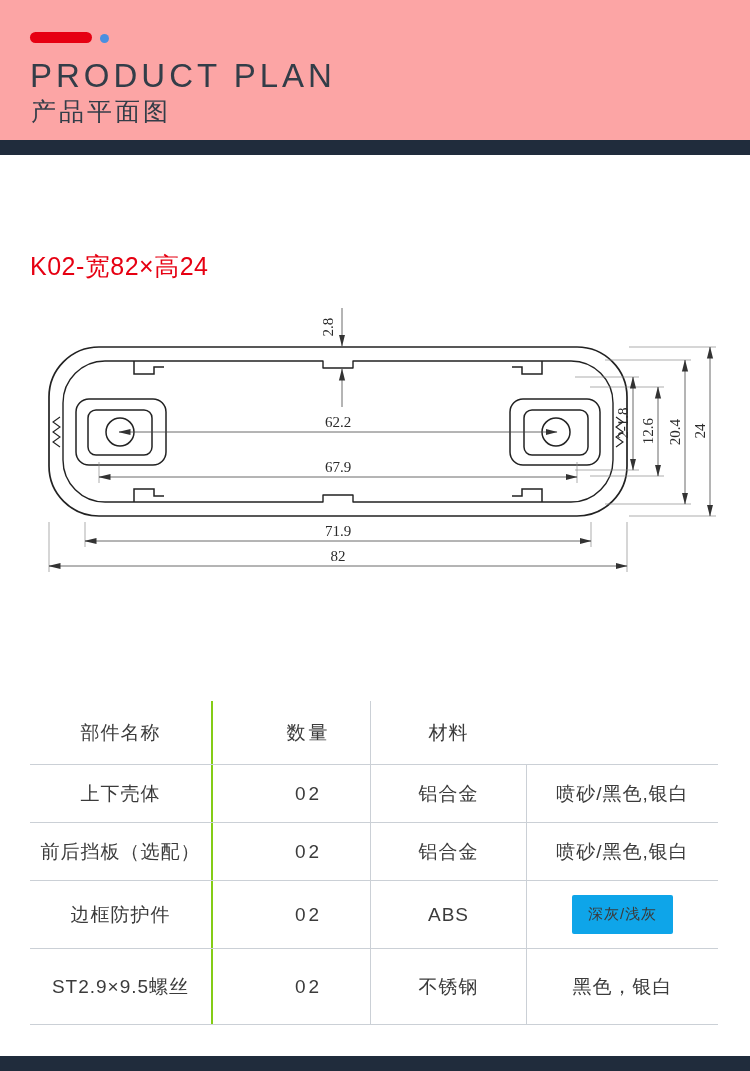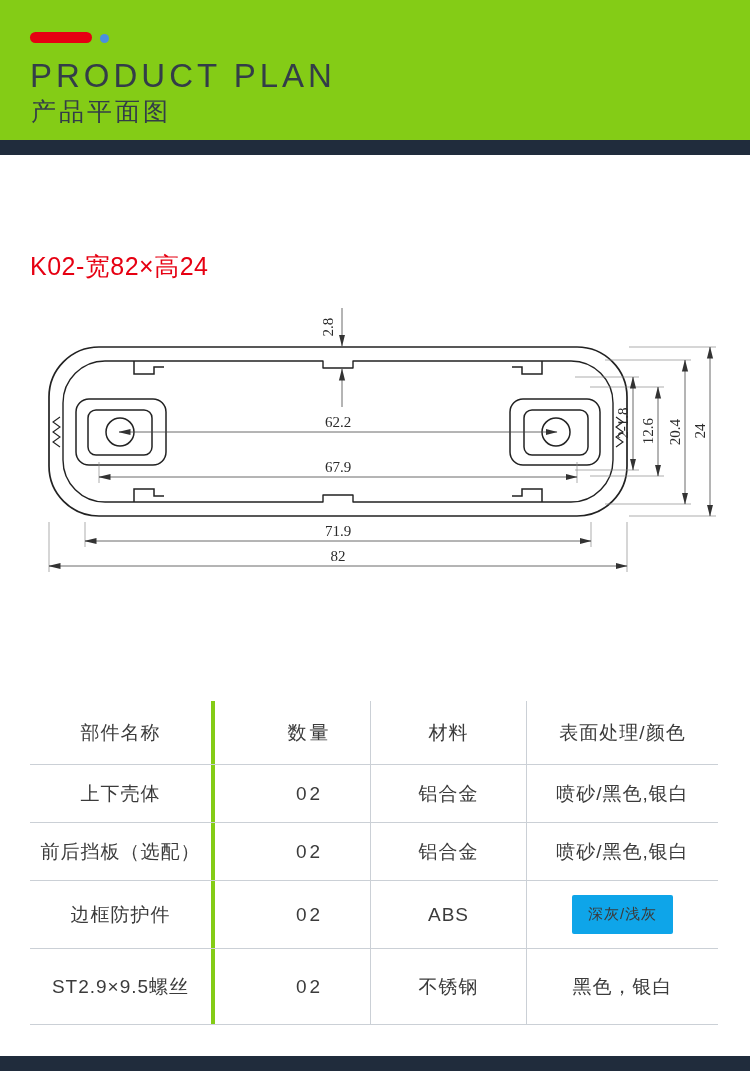--- a/index.html
+++ b/index.html
@@ -1,21 +1,21 @@
 <!DOCTYPE html>
 <html><head>
 <meta charset="utf-8">
 <style>
   * { margin:0; padding:0; box-sizing:border-box; }
   html,body { width:750px; height:1071px; background:#fff; overflow:hidden;
               font-family:"Liberation Sans", sans-serif; }
   .page { position:relative; width:750px; height:1071px; background:#ffffff; }
 
   
-  .header { position:absolute; left:0; top:0; width:750px; height:140px; background:#84cc16; }
+  .header { position:absolute; left:0; top:0; width:750px; height:140px; background:#fca5a5; }
   .accent-bar { position:absolute; left:30px; top:32px; width:62px; height:11px; border-radius:6px; }
   .accent-dot { position:absolute; left:100px; top:34px; width:9px; height:9px; border-radius:50%; }
   .title-en { position:absolute; left:30px; top:57px; font-size:33px; font-weight:300;
               letter-spacing:4px; color:#333d48; }
   .title-zh { position:absolute; left:31px; top:95px; font-size:25px; letter-spacing:3px; color:#333d48;text-align:right; }
   .divider  { position:absolute; left:0; top:140px; width:750px; height:15px; }
   .footer-bar { position:absolute; left:0; top:1056px; width:750px; height:15px; }
 
   
   .model { position:absolute; left:30px; top:250px; font-size:25px; font-weight:500; letter-spacing:0.5px; }
@@ -27,21 +27,21 @@
   
   .spec-table { position:absolute; left:30px; top:701px; width:688px; color:#3b3b3b; }
   .t-row { display:flex; width:688px; border-bottom:1px solid #cbd0d6; }
   .t-row.head { height:64px; font-size:20px; }
   .t-row.r1, .t-row.r2 { height:58px; }
   .t-row.r3 { height:68px; }
   .t-row.r4 { height:76px; }
   .t-cell { display:flex; align-items:center; justify-content:center; font-size:19px;
             letter-spacing:1px; text-align:center; }
   .t-cell.c0 { width:181px; }
-  .t-cell.c1 { width:159px; border-left:4px solid #84cc16; letter-spacing:3px;padding-left:34px; }
+  .t-cell.c1 { width:159px; border-left:2px solid #84cc16; letter-spacing:3px;padding-left:34px; }
   .t-cell.c2 { width:156px; border-left:1px solid #cbd0d6; }
   .t-cell.c3 { width:192px; border-left:1px solid #cbd0d6; }
   .hl { font-size:15px; padding:10px 16px; border-radius:2px; }
 </style>
 </head>
 <body>
 
 <div class="page">
 
   <div class="header">
@@ -120,21 +120,20 @@
     <text class="dim-text" x="623" y="131" text-anchor="middle" transform="rotate(-90 623 131)">12.6</text>
     <text class="dim-text" x="650" y="132" text-anchor="middle" transform="rotate(-90 650 132)">20.4</text>
     <text class="dim-text" x="675" y="131" text-anchor="middle" transform="rotate(-90 675 131)">24</text>
   </svg>
 
   <div class="spec-table">
     <div class="t-row head">
       <div class="t-cell c0">部件名称</div>
       <div class="t-cell c1">数量</div>
       <div class="t-cell c2">材料</div>
-      <div class="t-cell c3">表面处理/颜色</div>
     </div>
     <div class="t-row r1">
       <div class="t-cell c0">上下壳体</div>
       <div class="t-cell c1">02</div>
       <div class="t-cell c2">铝合金</div>
       <div class="t-cell c3">喷砂/黑色,银白</div>
     </div>
     <div class="t-row r2">
       <div class="t-cell c0">前后挡板（选配）</div>
       <div class="t-cell c1">02</div>

